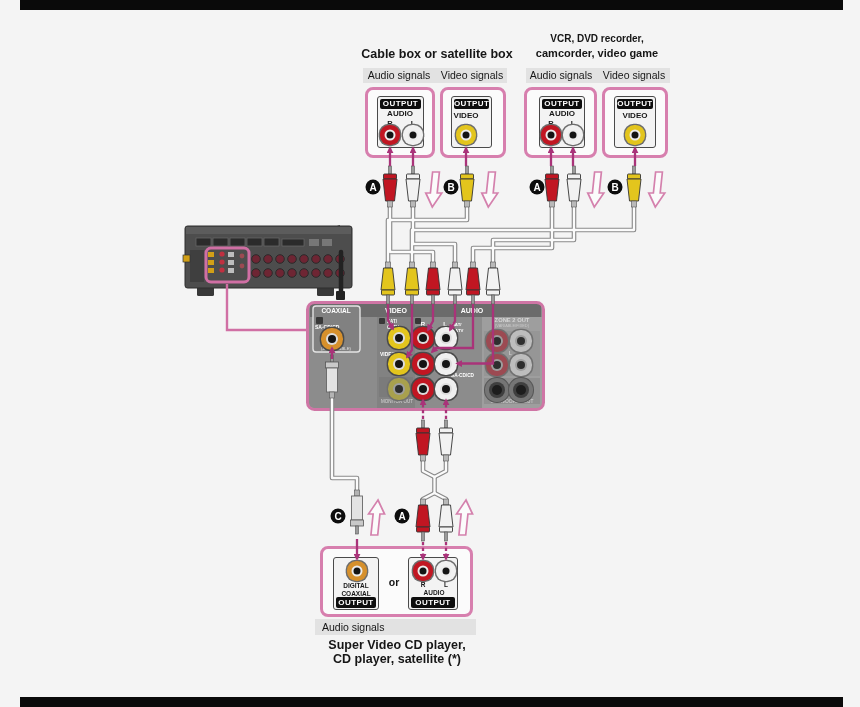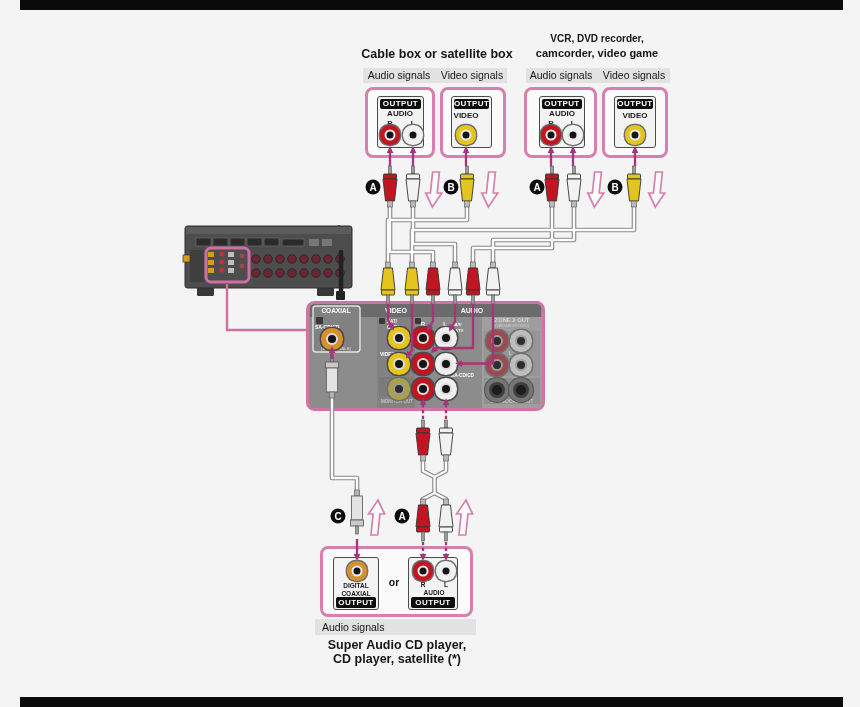--- a/index.html
+++ b/index.html
@@ -237,21 +237,21 @@
   <div class="device" style="left:408px;top:557px;width:50px;height:53px;"></div>
   <div class="jack" style="--c:#c11622;left:423px;top:570.5px;"></div>
   <div class="jack" style="--c:#f1f1f1;left:446px;top:570.5px;"></div>
   <div class="t b tc sm" style="--s:.5;left:423px;top:581px;font-size:13px;">R</div>
   <div class="t b tc sm" style="--s:.5;left:446px;top:581px;font-size:13px;">L</div>
   <div class="t b tc sm" style="--s:.5;left:434px;top:588.5px;font-size:13px;">AUDIO</div>
   <div class="obar" style="left:411px;top:597px;width:44px;height:11px;line-height:11px;">OUTPUT</div>
 
   <div class="strip" style="left:315px;top:619px;width:161px;height:16px;"></div>
   <div class="t" style="left:322px;top:622px;font-size:10.5px;">Audio signals</div>
-  <div class="t b tc" style="left:397px;top:639px;font-size:12.5px;">Super Audio CD player,</div>
+  <div class="t b tc" style="left:397px;top:639px;font-size:12.5px;">Super Video CD player,</div>
   <div class="t b tc" style="left:397px;top:653px;font-size:12.5px;">CD player, satellite (*)</div>
 
   <svg id="over" width="860" height="707" viewBox="0 0 860 707">
     <defs>
       <g id="pu">
         <rect x="-1.5" y="-8" width="3" height="8" fill="#9b9b9b" stroke="#555" stroke-width="0.6"></rect>
         <rect x="-6.5" y="0" width="13" height="5" rx="1" fill="currentColor" stroke="#333" stroke-width="0.9"></rect>
         <path d="M-7,5 L7,5 L4.5,27 L-4.5,27 Z" fill="currentColor" stroke="#333" stroke-width="0.9"></path>
         <rect x="-2.6" y="27" width="5.2" height="6" fill="#b9b9b9" stroke="#555" stroke-width="0.6"></rect>
       </g>

